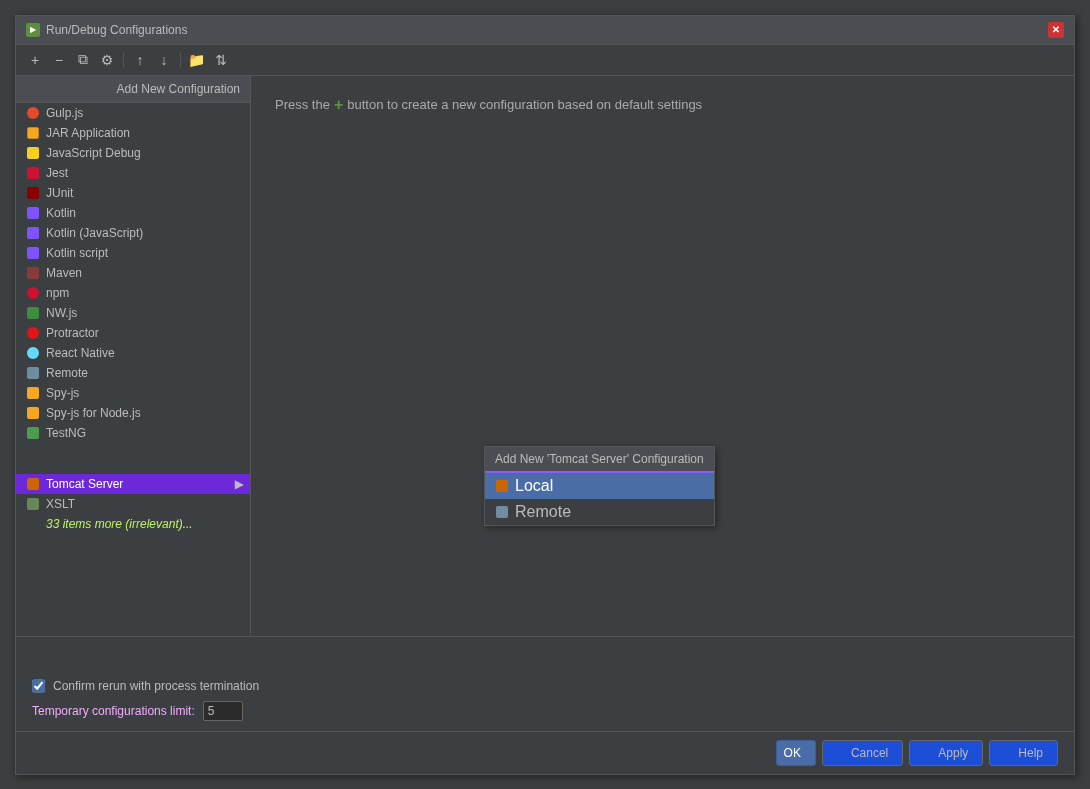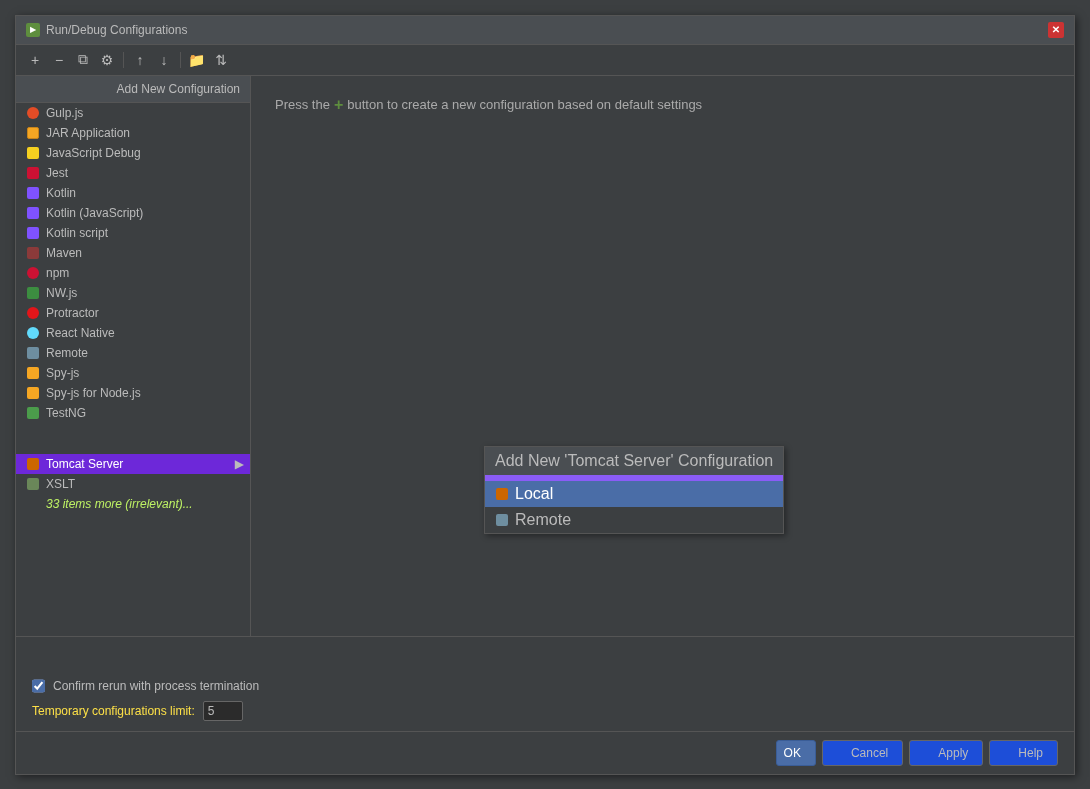--- a/index.html
+++ b/index.html
@@ -191,22 +191,22 @@
     .submenu {
       background: #3c3f41;
       border: 1px solid #555;
       box-shadow: 2px 2px 6px rgba(0,0,0,0.4);
       min-width: 220px;
     }
     .submenu-header {
       background: #4a4e52;
       padding: 5px 10px;
       color: #bbb;
-      font-size: 16px;
-      border-bottom: 6px solid #8b5cf6;
+      font-size: 12px;
+      border-bottom: 2px solid #8b5cf6;
       white-space: nowrap;
     }
     .submenu-item {
       display: flex;
       align-items: center;
       gap: 6px;
       padding: 4px 10px;
       cursor: pointer;
       color: #bbb;
       font-size: 16px;
@@ -233,21 +233,21 @@
     .checkbox-label {
       color: #bbb;
       font-size: 12px;
     }
     .temp-config-row {
       display: flex;
       align-items: center;
       gap: 8px;
     }
     .temp-config-label {
-      color: #fde047;
+      color: #f0abfc;
       font-size: 12px;
     }
     .temp-config-input {
       width: 40px;
       background: #2b2b2b;
       border: 1px solid #666;
       color: #bbb;
       padding: 2px 4px;
       font-size: 12px;
       border-radius: 2px;
@@ -333,20 +333,26 @@
           <span class="config-icon">
               <span class="icon-js-debug"></span>
             </span>
           <span>JavaScript Debug</span>
         </li>
         <li class="config-item">
           <span class="config-icon">
               <span class="icon-jest"></span>
             </span>
           <span>Jest</span>
+        </li>
+        <li class="config-item">
+          <span class="config-icon">
+              <span class="icon-junit"></span>
+            </span>
+          <span>JUnit</span>
         </li>
         <li class="config-item">
           <span class="config-icon">
               <span class="icon-kotlin"></span>
             </span>
           <span>Kotlin</span>
         </li>
         <li class="config-item">
           <span class="config-icon">
               <span class="icon-kotlin-js"></span>

